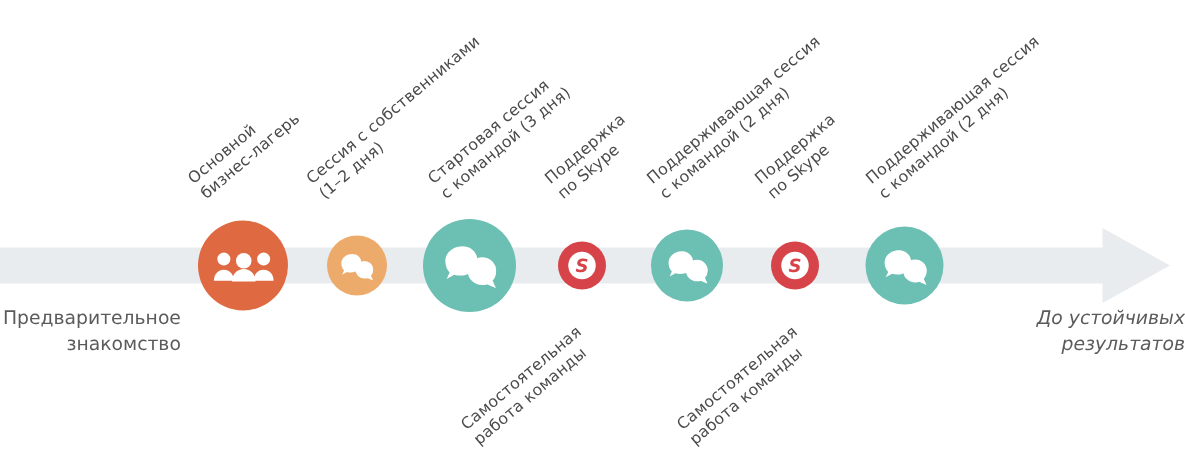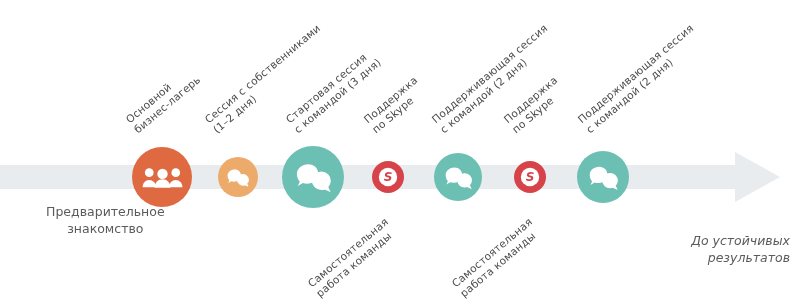--- a/index.html
+++ b/index.html
@@ -71,22 +71,22 @@
 
   
   .caption {
     position: absolute;
     font-family: "DejaVu Sans", sans-serif;
     font-size: 12.5px;
     line-height: 17px;
     color: #5b5b5b;
     white-space: pre;
   }
-  .caption-left  { left: 2px;  top: 203px; text-align: center; margin-left: 44px; }
-  .caption-right { left: 688px; top: 203px; text-align: right; font-style: italic; width: 102px; margin-top: 29px; }
+  .caption-left  { left: 2px;  top: 203px; text-align: right; }
+  .caption-right { left: 688px; top: 203px; text-align: right; font-style: italic; width: 102px; }
 </style>
 </head>
 <body>
 
 <div id="stage">
 
   <div class="track"></div>
   <div class="track-arrow"></div>
 
   <div id="labels-above">

